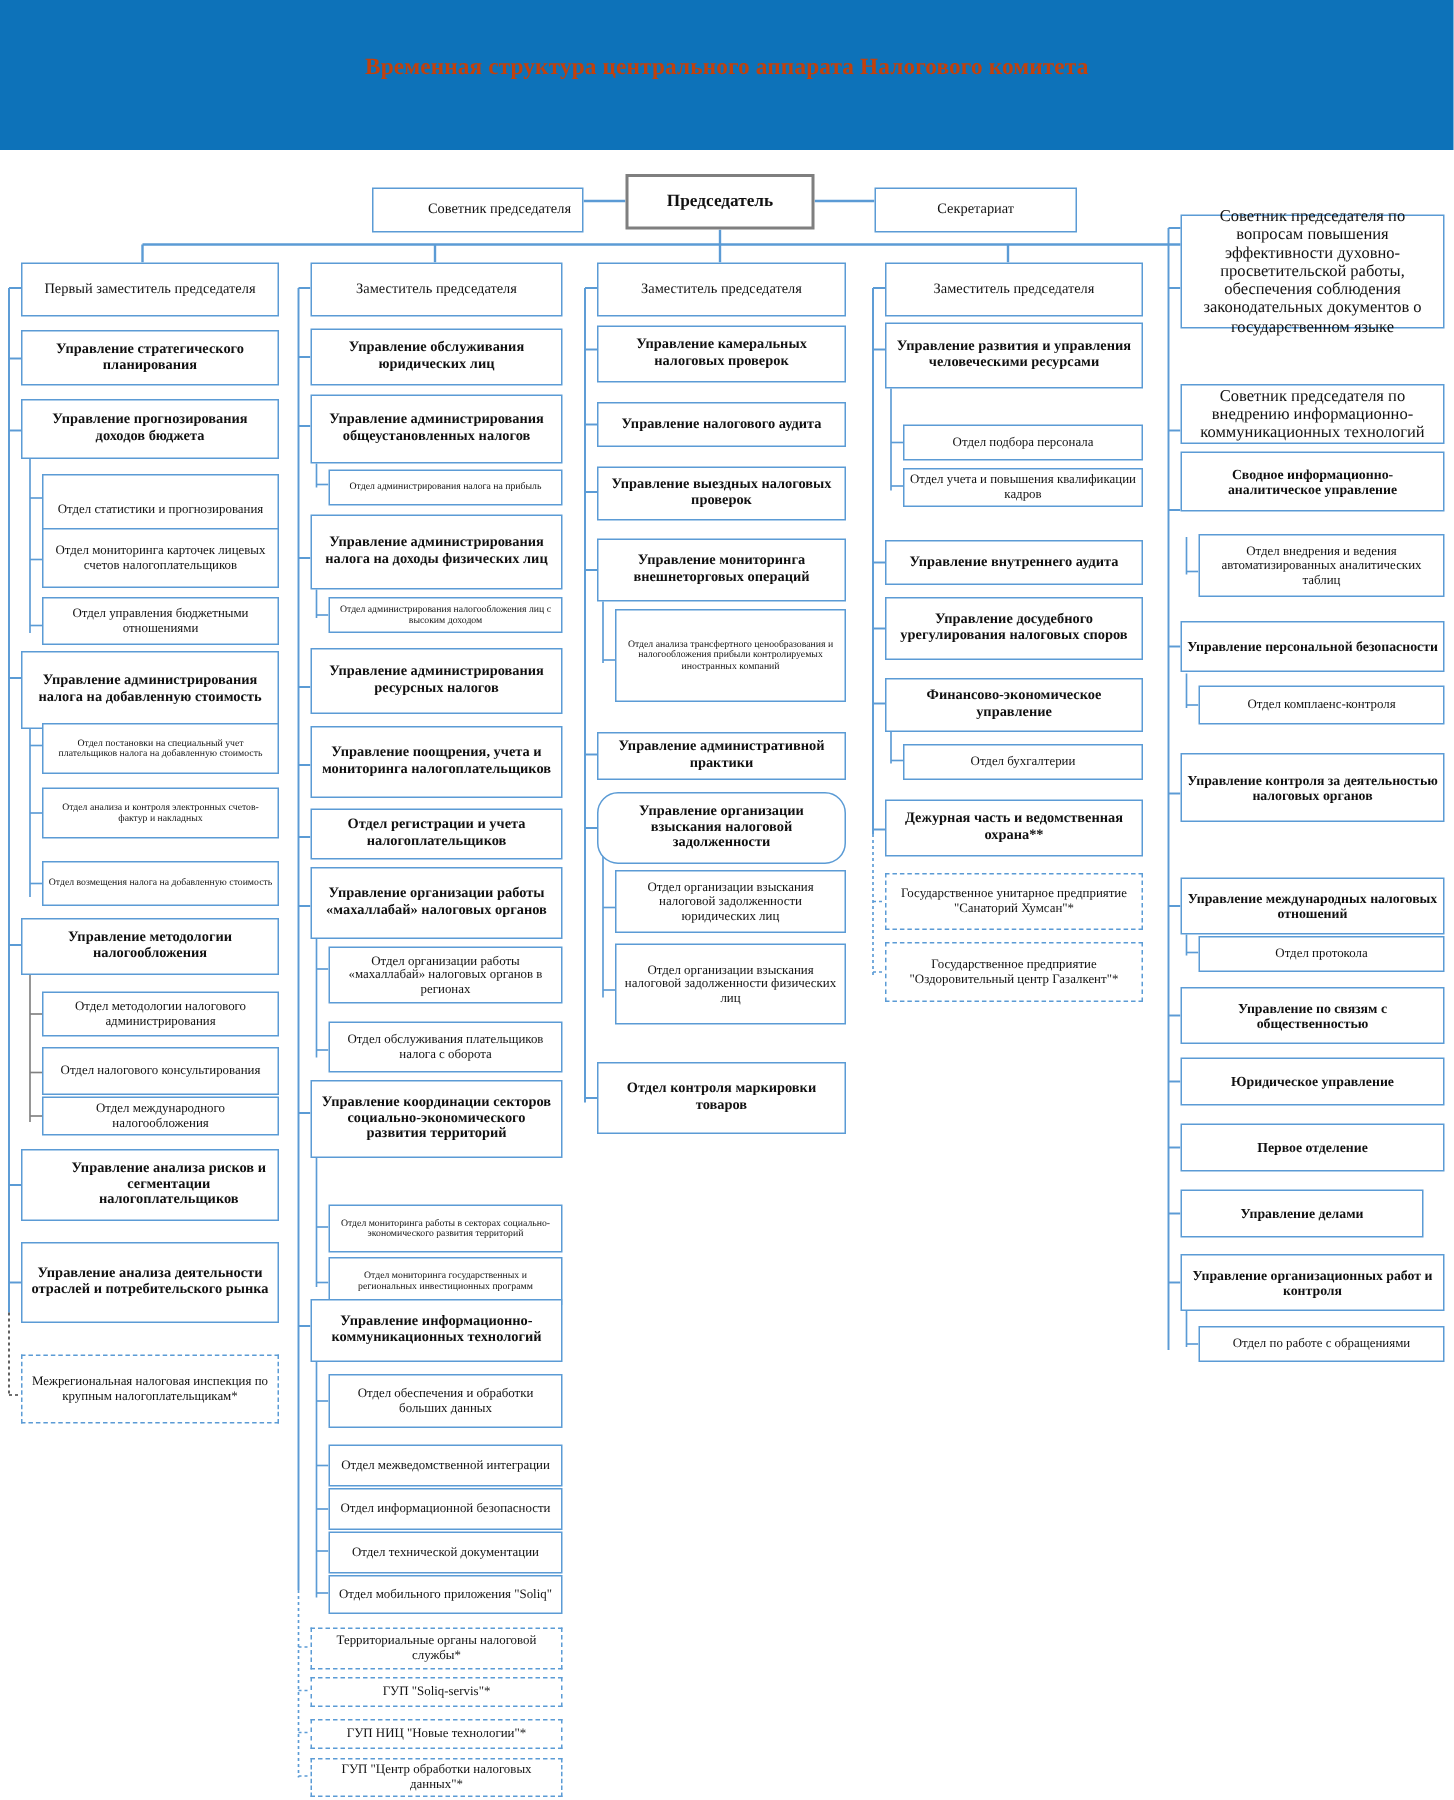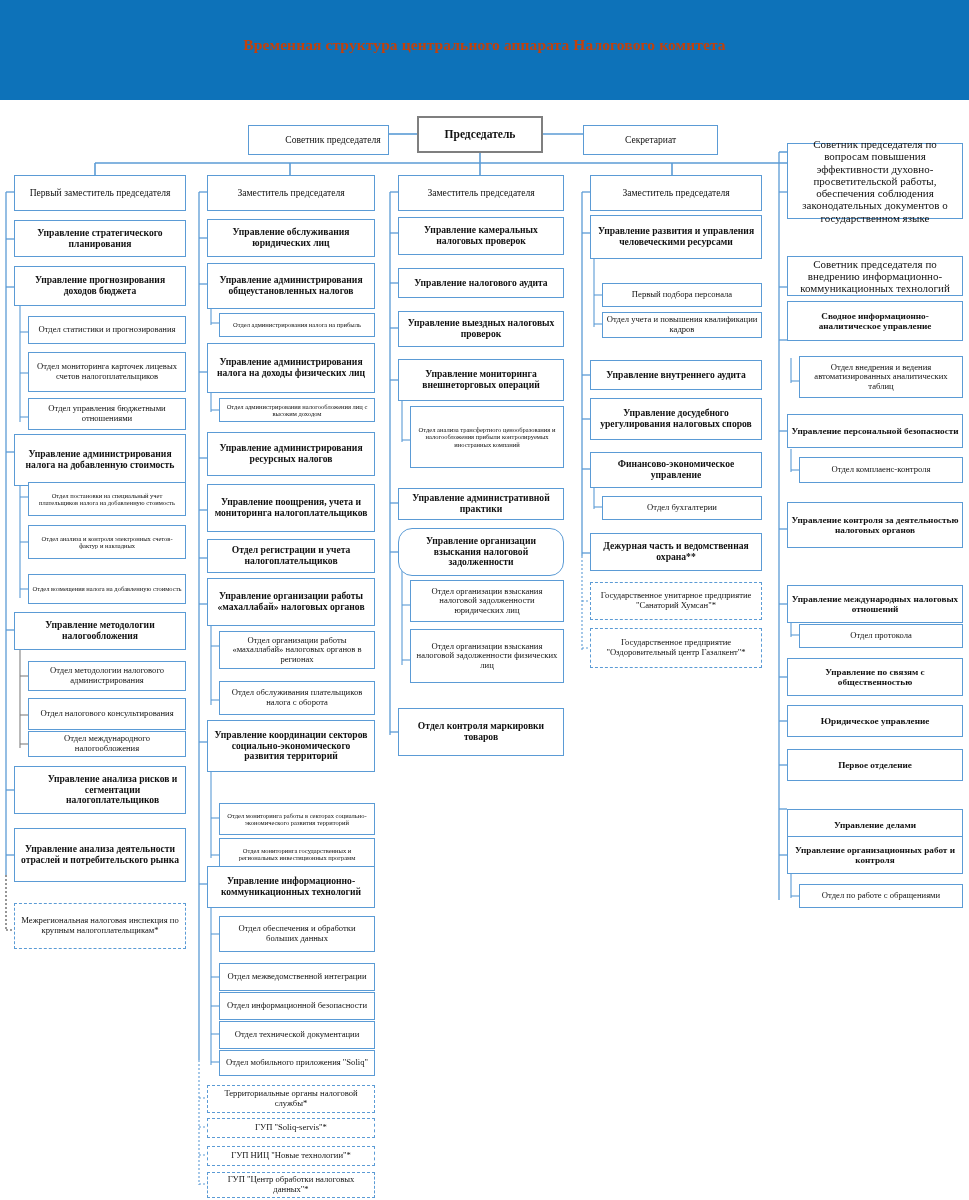--- a/index.html
+++ b/index.html
@@ -239,21 +239,21 @@
   </svg>
 
   <div class="node root" style="left:417px; top:116px; width:126px; height:37px;">Председатель</div>
   <div class="node lvl1" style="left:248px; top:125px; width:141px; height:30px;padding-left:32px;">Советник председателя</div>
   <div class="node lvl1" style="left:583px; top:125px; width:135px; height:30px;">Секретариат</div>
 
   <div class="node lvl1" style="left:14px; top:175px; width:172px; height:36px;">Первый заместитель председателя</div>
 
   <div class="node dept" style="left:14px; top:220px; width:172px; height:37px;">Управление стратегического планирования</div>
   <div class="node dept" style="left:14px; top:266px; width:172px; height:40px;">Управление прогнозирования доходов бюджета</div>
-  <div class="node sub" style="left:28px; top:316px; width:158px; height:28px;">Отдел статистики и прогнозирования</div>
+  <div class="node sub" style="left:28px; top:316px; width:158px; height:48px;">Отдел статистики и прогнозирования</div>
   <div class="node sub" style="left:28px; top:352px; width:158px; height:40px;">Отдел мониторинга карточек лицевых счетов налогоплательщиков</div>
   <div class="node sub" style="left:28px; top:398px; width:158px; height:32px;">Отдел управления бюджетными отношениями</div>
   <div class="node dept" style="left:14px; top:434px; width:172px; height:52px;">Управление администрирования налога на добавленную стоимость</div>
   <div class="node sub-xs" style="left:28px; top:482px; width:158px; height:34px;">Отдел постановки на специальный учет плательщиков налога на добавленную стоимость</div>
   <div class="node sub-xs" style="left:28px; top:525px; width:158px; height:34px;">Отдел анализа и контроля электронных счетов-фактур и накладных</div>
   <div class="node sub-xs" style="left:28px; top:574px; width:158px; height:30px;">Отдел возмещения налога на добавленную стоимость</div>
   <div class="node dept" style="left:14px; top:612px; width:172px; height:38px;">Управление методологии налогообложения</div>
   <div class="node sub" style="left:28px; top:661px; width:158px; height:30px;">Отдел методологии налогового администрирования</div>
   <div class="node sub" style="left:28px; top:698px; width:158px; height:32px;">Отдел налогового консультирования</div>
   <div class="node sub" style="left:28px; top:731px; width:158px; height:26px;">Отдел международного налогообложения</div>
@@ -297,21 +297,21 @@
   <div class="node sub-xs" style="left:410px; top:406px; width:154px; height:62px;">Отдел анализа трансфертного ценообразования и налогообложения прибыли контролируемых иностранных компаний</div>
   <div class="node dept" style="left:398px; top:488px; width:166px; height:32px;">Управление административной практики</div>
   <div class="node dept" style="left:398px; top:528px; width:166px; height:48px;border-radius:14px;">Управление организации взыскания налоговой задолженности</div>
   <div class="node sub" style="left:410px; top:580px; width:154px; height:42px;">Отдел организации взыскания налоговой задолженности юридических лиц</div>
   <div class="node sub" style="left:410px; top:629px; width:154px; height:54px;">Отдел организации взыскания налоговой задолженности физических лиц</div>
   <div class="node dept" style="left:398px; top:708px; width:166px; height:48px;">Отдел контроля маркировки товаров</div>
 
   <div class="node lvl1" style="left:590px; top:175px; width:172px; height:36px;">Заместитель председателя</div>
 
   <div class="node dept" style="left:590px; top:215px; width:172px; height:44px;">Управление развития и управления человеческими ресурсами</div>
-  <div class="node sub" style="left:602px; top:283px; width:160px; height:24px;">Первый подбора персонала</div>
+  <div class="node sub" style="left:602px; top:283px; width:160px; height:24px;">Отдел подбора персонала</div>
   <div class="node sub" style="left:602px; top:312px; width:160px; height:26px;">Отдел учета и повышения квалификации кадров</div>
   <div class="node dept" style="left:590px; top:360px; width:172px; height:30px;">Управление внутреннего аудита</div>
   <div class="node dept" style="left:590px; top:398px; width:172px; height:42px;">Управление досудебного урегулирования налоговых споров</div>
   <div class="node dept" style="left:590px; top:452px; width:172px; height:36px;">Финансово-экономическое управление</div>
   <div class="node sub" style="left:602px; top:496px; width:160px; height:24px;">Отдел бухгалтерии</div>
   <div class="node dept" style="left:590px; top:533px; width:172px; height:38px;">Дежурная часть и ведомственная охрана**</div>
   <div class="node dashed" style="left:590px; top:582px; width:172px; height:38px;">Государственное унитарное предприятие "Санаторий Хумсан"*</div>
   <div class="node dashed" style="left:590px; top:628px; width:172px; height:40px;">Государственное предприятие "Оздоровительный центр Газалкент"*</div>
 
   <div class="node advisor" style="left:787px; top:143px; width:176px; height:76px;">Советник председателя по вопросам повышения эффективности духовно-просветительской работы, обеспечения соблюдения законодательных документов о государственном языке</div>
@@ -319,17 +319,17 @@
   <div class="node dept-sm" style="left:787px; top:301px; width:176px; height:40px;">Сводное информационно-аналитическое управление</div>
   <div class="node sub" style="left:799px; top:356px; width:164px; height:42px;">Отдел внедрения и ведения автоматизированных аналитических таблиц</div>
   <div class="node dept-sm" style="left:787px; top:414px; width:176px; height:34px;">Управление персональной безопасности</div>
   <div class="node sub" style="left:799px; top:457px; width:164px; height:26px;">Отдел комплаенс-контроля</div>
   <div class="node dept-sm" style="left:787px; top:502px; width:176px; height:46px;">Управление контроля за деятельностью налоговых органов</div>
   <div class="node dept-sm" style="left:787px; top:585px; width:176px; height:38px;">Управление международных налоговых отношений</div>
   <div class="node sub" style="left:799px; top:624px; width:164px; height:24px;">Отдел протокола</div>
   <div class="node dept-sm" style="left:787px; top:658px; width:176px; height:38px;">Управление по связям с общественностью</div>
   <div class="node dept-sm" style="left:787px; top:705px; width:176px; height:32px;">Юридическое управление</div>
   <div class="node dept-sm" style="left:787px; top:749px; width:176px; height:32px;">Первое отделение</div>
-  <div class="node dept-sm" style="left:787px; top:793px; width:176px; height:32px;margin-top:16px;">Управление делами</div>
+  <div class="node dept-sm" style="left:787px; top:793px; width:162px; height:32px;">Управление делами</div>
   <div class="node dept-sm" style="left:787px; top:836px; width:176px; height:38px;">Управление организационных работ и контроля</div>
   <div class="node sub" style="left:799px; top:884px; width:164px; height:24px;">Отдел по работе с обращениями</div>
 
 </div>
 
 </body></html>

